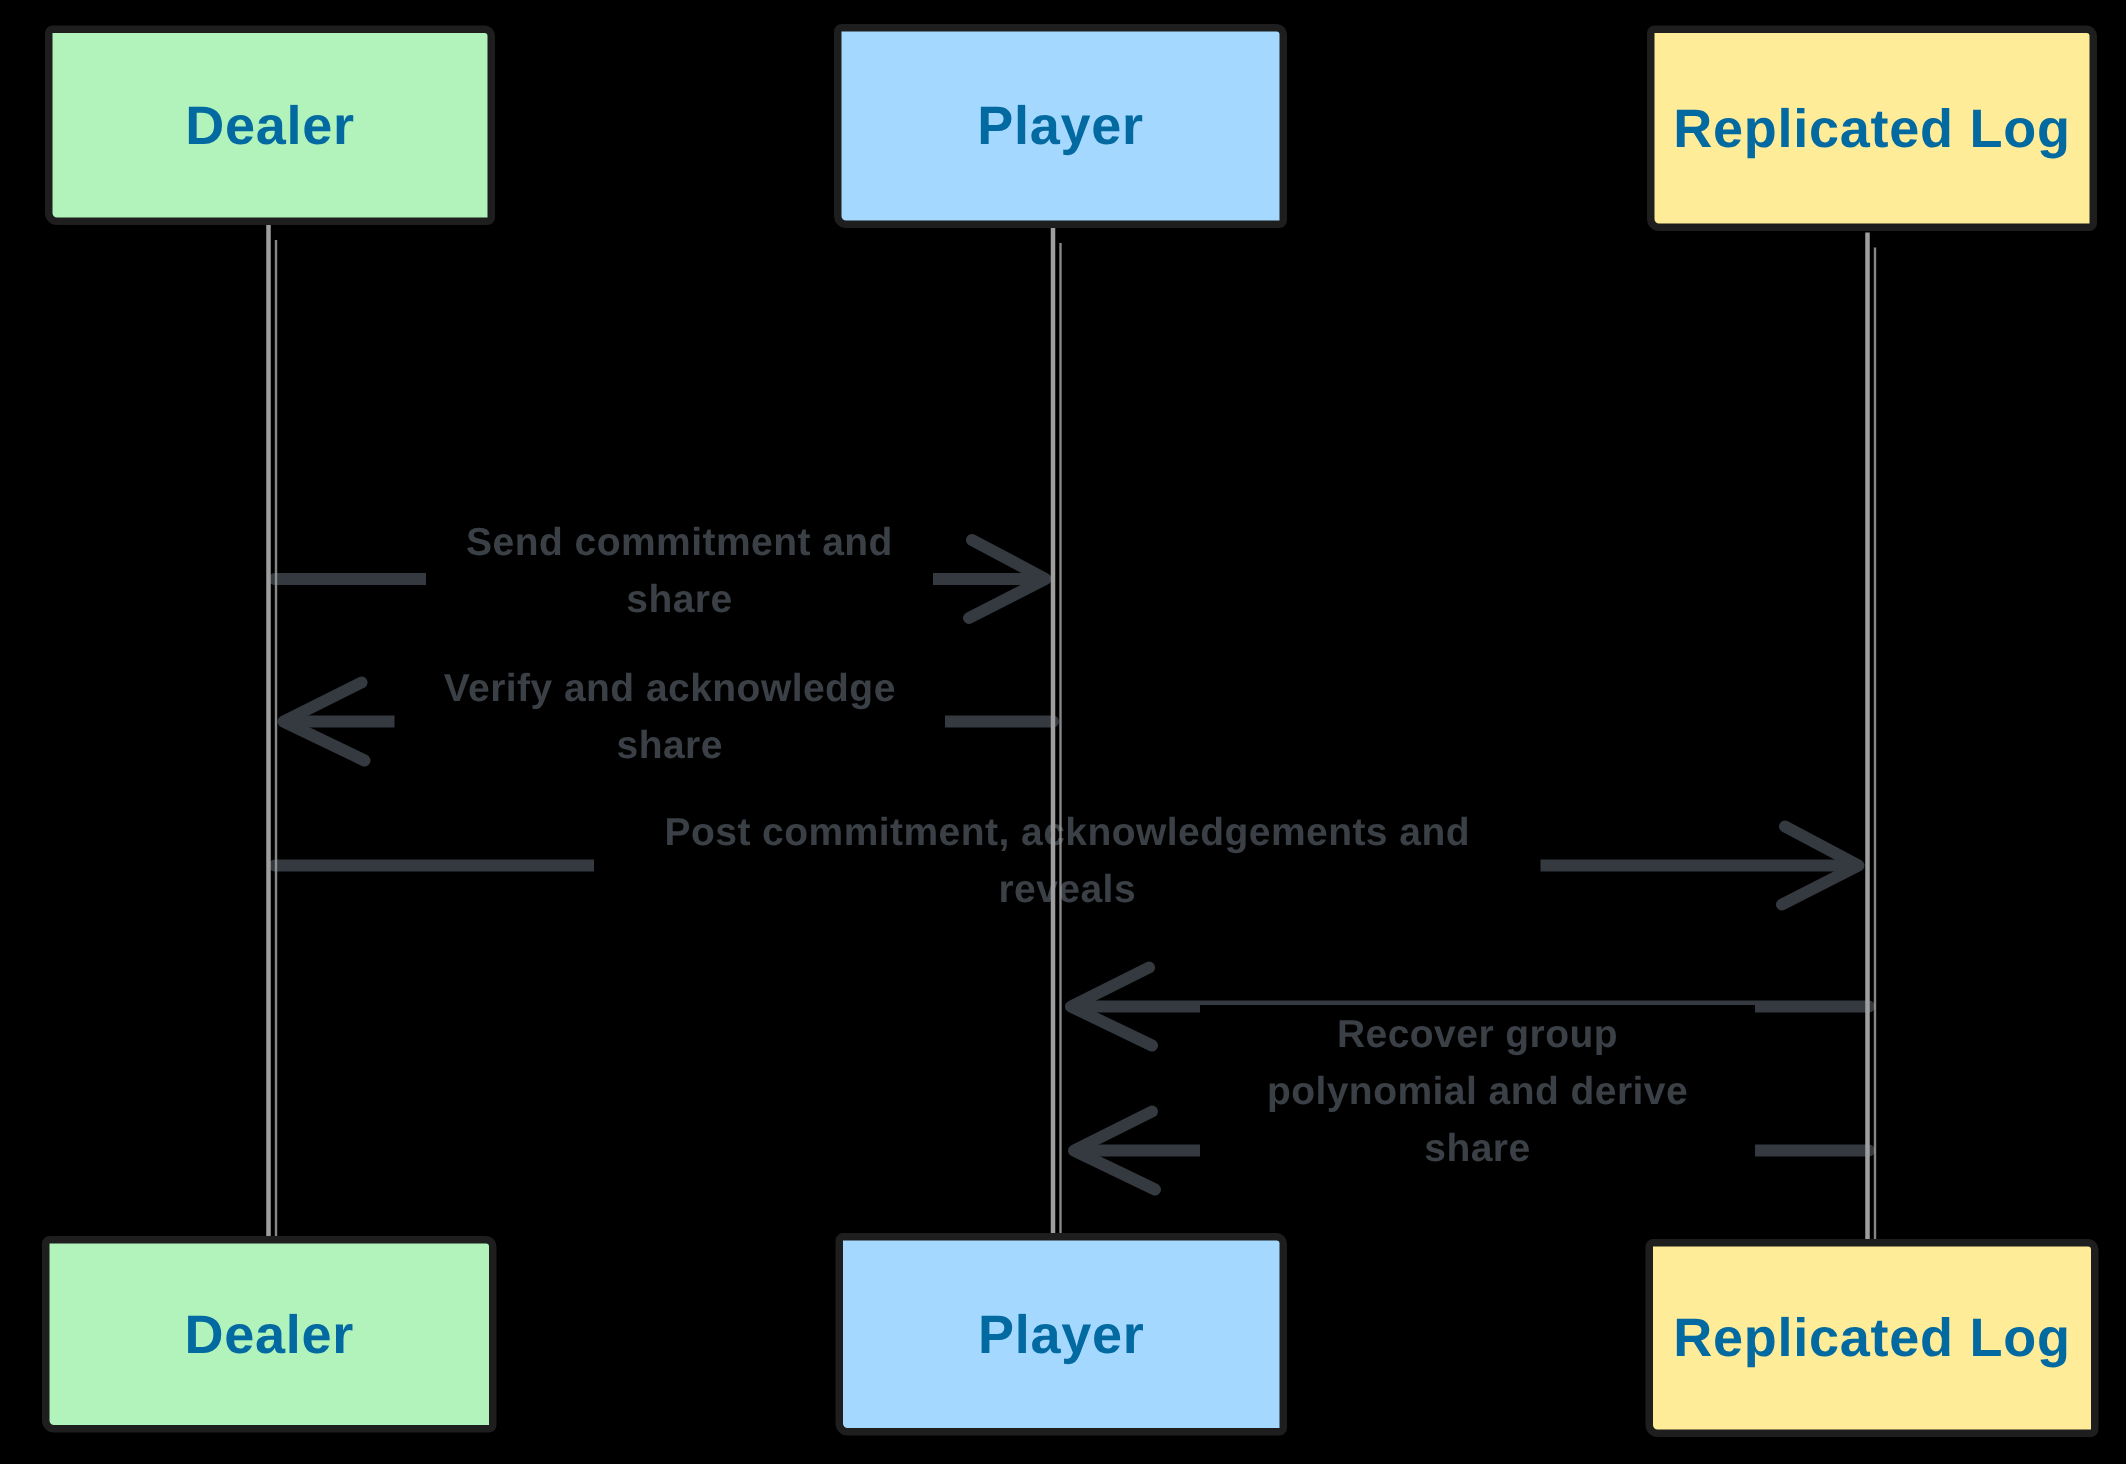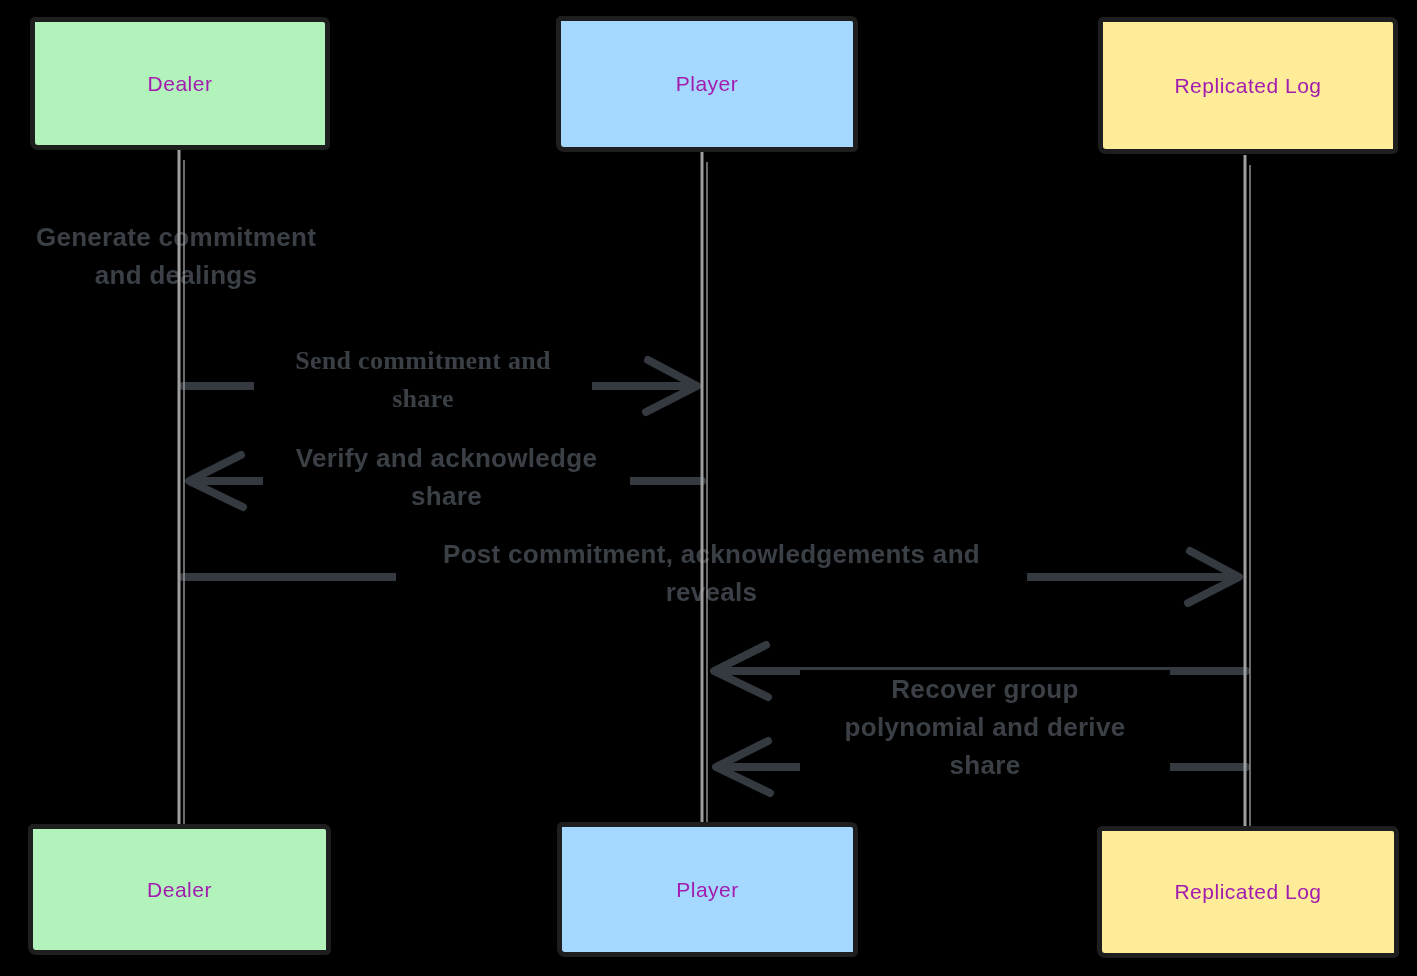--- a/index.html
+++ b/index.html
@@ -28,23 +28,23 @@
     position: absolute;
     box-sizing: border-box;
     border: 5px solid #1e1e1e;
     border-radius: 5px 7px 5px 8px;
     display: flex;
     align-items: center;
     justify-content: center;
     z-index: 4;
   }
   .actor-label {
-    font-size: 21px;
-    font-weight: 400;
-    color: #a21caf;
+    font-size: 36px;
+    font-weight: 700;
+    color: #0369a1;
     letter-spacing: 0.5px;
     white-space: pre;
   }
   #box-dealer-top    { left: 30px;   top: 17px;  width: 300px; height: 133px; }
   #box-player-top    { left: 556px;  top: 16px;  width: 302px; height: 136px; }
   #box-replog-top    { left: 1098px; top: 17px;  width: 300px; height: 137px; }
   #box-dealer-bot    { left: 28px;   top: 824px; width: 303px; height: 131px; }
   #box-player-bot    { left: 557px;  top: 822px; width: 301px; height: 135px; }
   #box-replog-bot    { left: 1097px; top: 826px; width: 302px; height: 132px; }
 
@@ -55,21 +55,21 @@
     background: #000000;
     color: #3a4046;
     font-size: 26px;
     font-weight: 700;
     line-height: 38px;
     letter-spacing: 0.3px;
     text-align: center;
     white-space: pre;
   }
   #lbl-note { left: 10px;  top: 218px; width: 332px; background: transparent; }
-  #lbl-m1   { left: 254px; top: 342px; width: 338px; font-family: Liberation Serif, serif; }
+  #lbl-m1   { left: 284px; top: 342px; width: 338px; }
   #lbl-m2   { left: 263px; top: 439px; width: 367px; text-align: center; }
   #lbl-m3   { left: 396px; top: 535px; width: 631px; }
   #lbl-m4   { left: 821px; top: 652px; width: 308px; }
   #lbl-m5   { left: 800px; top: 670px; width: 370px; }
 </style>
 </head>
 <body>
 
 <div id="canvas">
 
@@ -91,22 +91,20 @@
         <line x1="1246" y1="671" x2="716" y2="671"></line>
         <path d="M 766 645 L 714 671 L 768 697"></path>
       </g>
       <g>
         <line x1="1246" y1="767" x2="718" y2="767"></line>
         <path d="M 768 741 L 716 767 L 770 793"></path>
       </g>
     </g>
   </svg>
 
-  <div id="lbl-note" class="msg-label">Generate commitment
-and dealings</div>
   <div id="lbl-m1" class="msg-label">Send commitment and
 share</div>
   <div id="lbl-m2" class="msg-label">Verify and acknowledge
 share</div>
   <div id="lbl-m3" class="msg-label">Post commitment, acknowledgements and
 reveals</div>
   <div id="lbl-m5" class="msg-label">Recover group
 polynomial and derive
 share</div>
 

